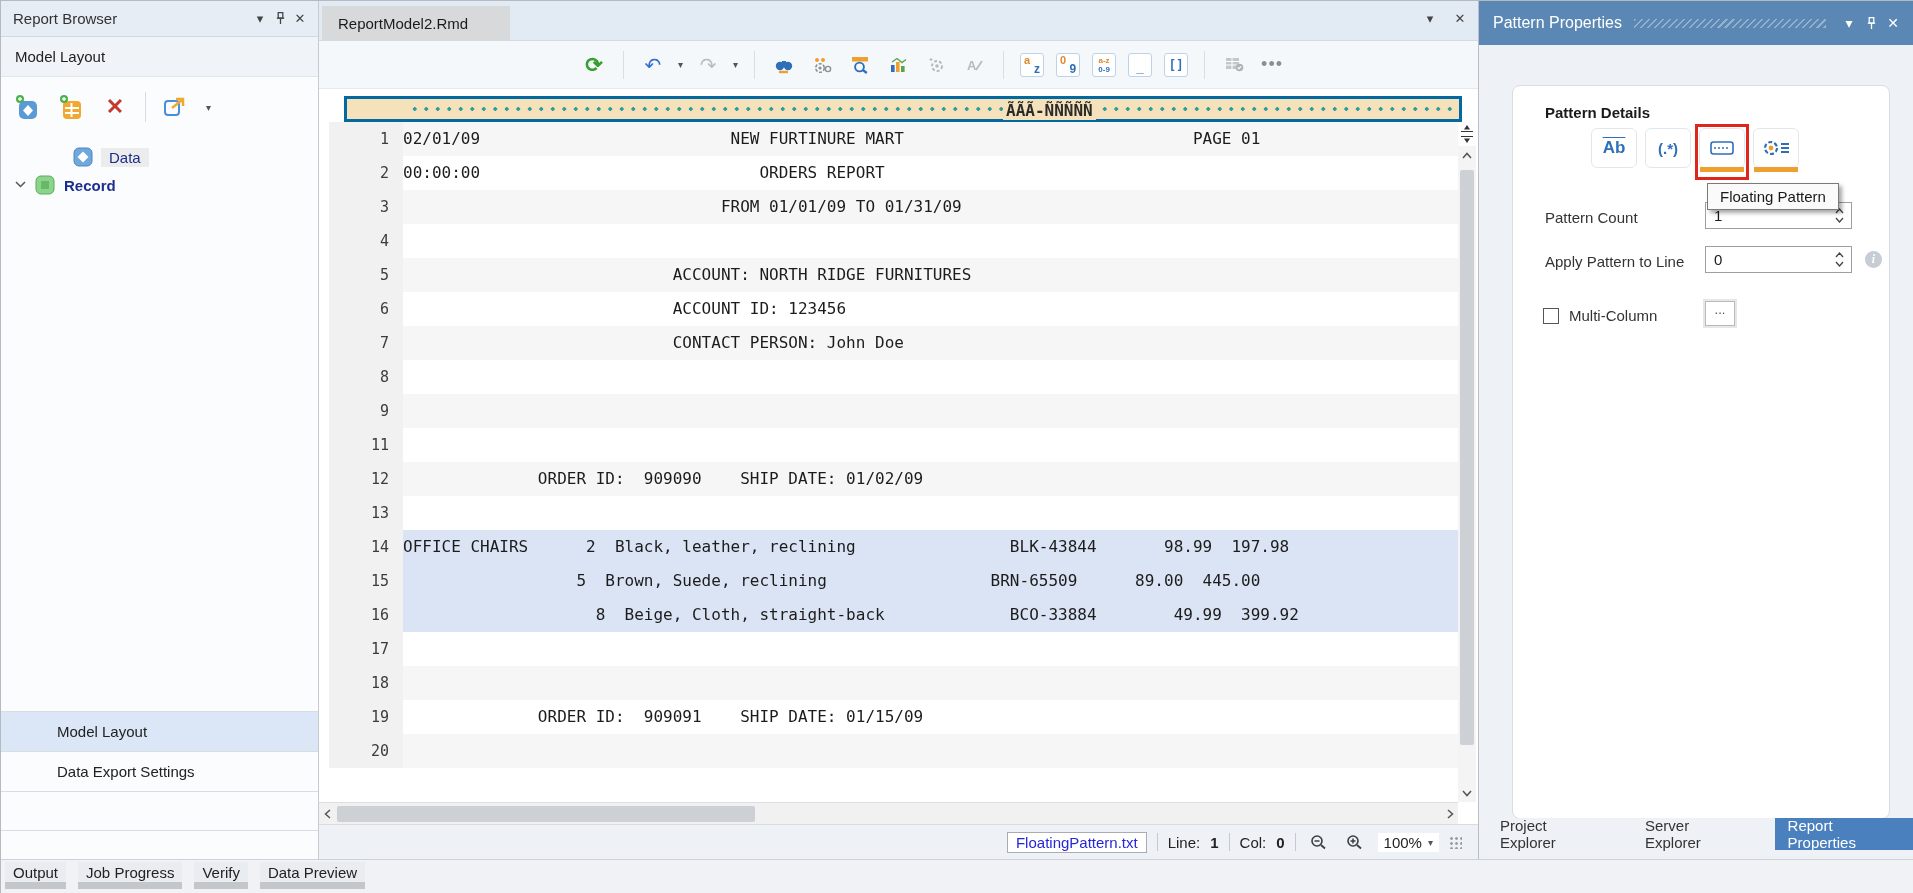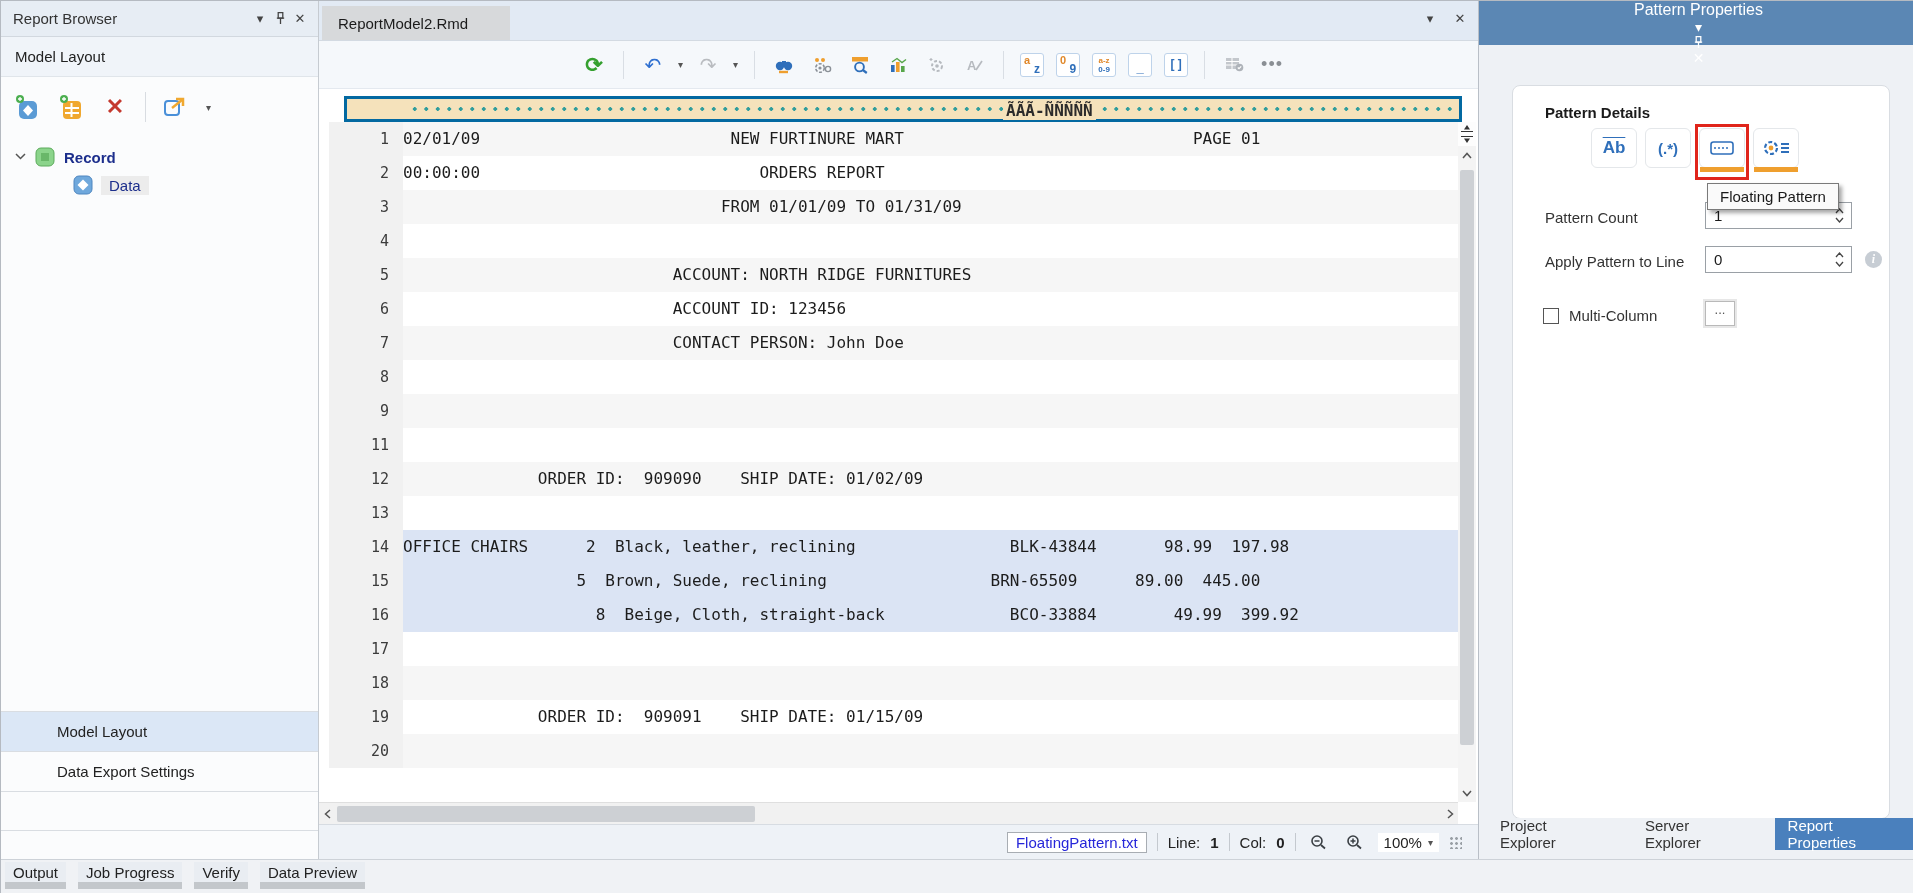--- a/index.html
+++ b/index.html
@@ -70,21 +70,21 @@
 
   .statusbar { position:absolute; top:823px; left:0; width:1159px; height:35px; background:#eef2f7; border-top:1px solid #d7dce2; display:flex; align-items:center; justify-content:flex-end; padding-right:16px; gap:10px; font-size:15px; color:#222; }
   .file-box { border:1px solid #a8adb3; background:#fff; color:#2626d9; padding:1px 8px; cursor:pointer; }
   .sb-sep { width:1px; height:18px; background:#c4c9cf; }
   .sb-pair { display:flex; gap:10px; }
   .zoom-dd { display:flex; align-items:center; gap:6px; background:#fff; padding:1px 6px; cursor:pointer; }
   .grip { width:13px; height:13px; background-image:radial-gradient(#9aa0a6 1.3px, rgba(0,0,0,0) 1.5px); background-size:5px 5px; }
 
   
   .right-panel { position:absolute; left:1477px; top:0; width:436px; height:858px; background:#eef1f5; border-left:1px solid #b9bfc7; }
-  .rp-header { height:44px; background:#5b87b4; display:flex; align-items:center; padding:0 10px 0 14px; color:#fff; font-size:16px;flex-direction:column; }
+  .rp-header { height:44px; background:#5b87b4; display:flex; align-items:center; padding:0 10px 0 14px; color:#fff; font-size:16px; }
   .rp-tex { flex:1; height:9px; margin:0 12px;
     background-image:repeating-linear-gradient(135deg, rgba(255,255,255,.35) 0 1.5px, rgba(0,0,0,0) 1.5px 5px); }
   .rp-hico { width:22px; height:20px; display:flex; align-items:center; justify-content:center; color:#fff; font-size:14px; cursor:pointer; }
   .card { position:absolute; left:33px; top:84px; width:378px; height:734px; background:#fff; border:1px solid #d9dde2; border-radius:8px; }
   .card-title { position:absolute; left:32px; top:18px; font-size:15px; font-weight:bold; color:#1a1a1a; }
   .pbtn { position:absolute; top:42px; width:46px; height:40px; border:1px solid #e4e7ea; border-radius:6px; background:#fff; display:flex; align-items:center; justify-content:center; cursor:pointer; }
   .pbtn.sel::after { content:""; position:absolute; top:100%; left:0; width:100%; height:5px; background:#ef9f2e; }
   .pbtn-letters { font-size:17px; font-weight:bold; color:#2f6fba; text-decoration:overline; }
   .pbtn-regex { font-size:15px; font-weight:bold; color:#2f6fba; }
   .redbox { position:absolute; left:182px; top:38px; width:54px; height:56px; border:3px solid #e0251b; pointer-events:none; z-index:3; }
@@ -154,36 +154,36 @@
       <span class="lt-ico">
         <svg width="26" height="24">
             <rect x="2" y="6" width="14" height="14" rx="3" fill="none" stroke="#4a90d9" stroke-width="2"></rect>
             <path d="M9 13l10-8" stroke="#f0a830" stroke-width="2.5" fill="none"></path>
             <path d="M13 4h7v7" fill="none" stroke="#f0a830" stroke-width="2.5"></path>
           </svg>
       </span>
       <span class="caret">▾</span>
     </div>
     <div class="tree">
-      <div class="tree-row">
-        <svg width="11" height="8">
-            <path d="M1 1l4.5 4.5L10 1" stroke="#555" fill="none" stroke-width="1.5"></path>
-          </svg>
-        <svg width="22" height="22">
-            <rect x="2" y="2" width="18" height="18" rx="5" fill="#8bd48b" stroke="#5cab5c"></rect>
-            <rect x="7" y="7" width="8" height="8" fill="#4f9e4f" opacity="0.55"></rect>
-          </svg>
-        <span class="tree-root-label">Record</span>
-      </div>
       <div class="tree-row tree-child">
         <svg width="20" height="20">
             <rect x="1" y="1" width="18" height="18" rx="5" fill="#6fa8dc" stroke="#4f86c0"></rect>
             <path d="M10 4.5L15.5 10 10 15.5 4.5 10z" fill="#fff"></path>
           </svg>
         <span class="tree-child-label">Data</span>
+      </div>
+      <div class="tree-row">
+        <svg width="11" height="8">
+            <path d="M1 1l4.5 4.5L10 1" stroke="#555" fill="none" stroke-width="1.5"></path>
+          </svg>
+        <svg width="22" height="22">
+            <rect x="2" y="2" width="18" height="18" rx="5" fill="#8bd48b" stroke="#5cab5c"></rect>
+            <rect x="7" y="7" width="8" height="8" fill="#4f9e4f" opacity="0.55"></rect>
+          </svg>
+        <span class="tree-root-label">Record</span>
       </div>
     </div>
     <div class="lp-bottom">
       <div class="lpb-row active">
           <span>Model Layout</span>
         </div>
       <div class="lpb-row">
           <span>Data Export Settings</span>
         </div>
       <div class="lpb-blank"></div>

